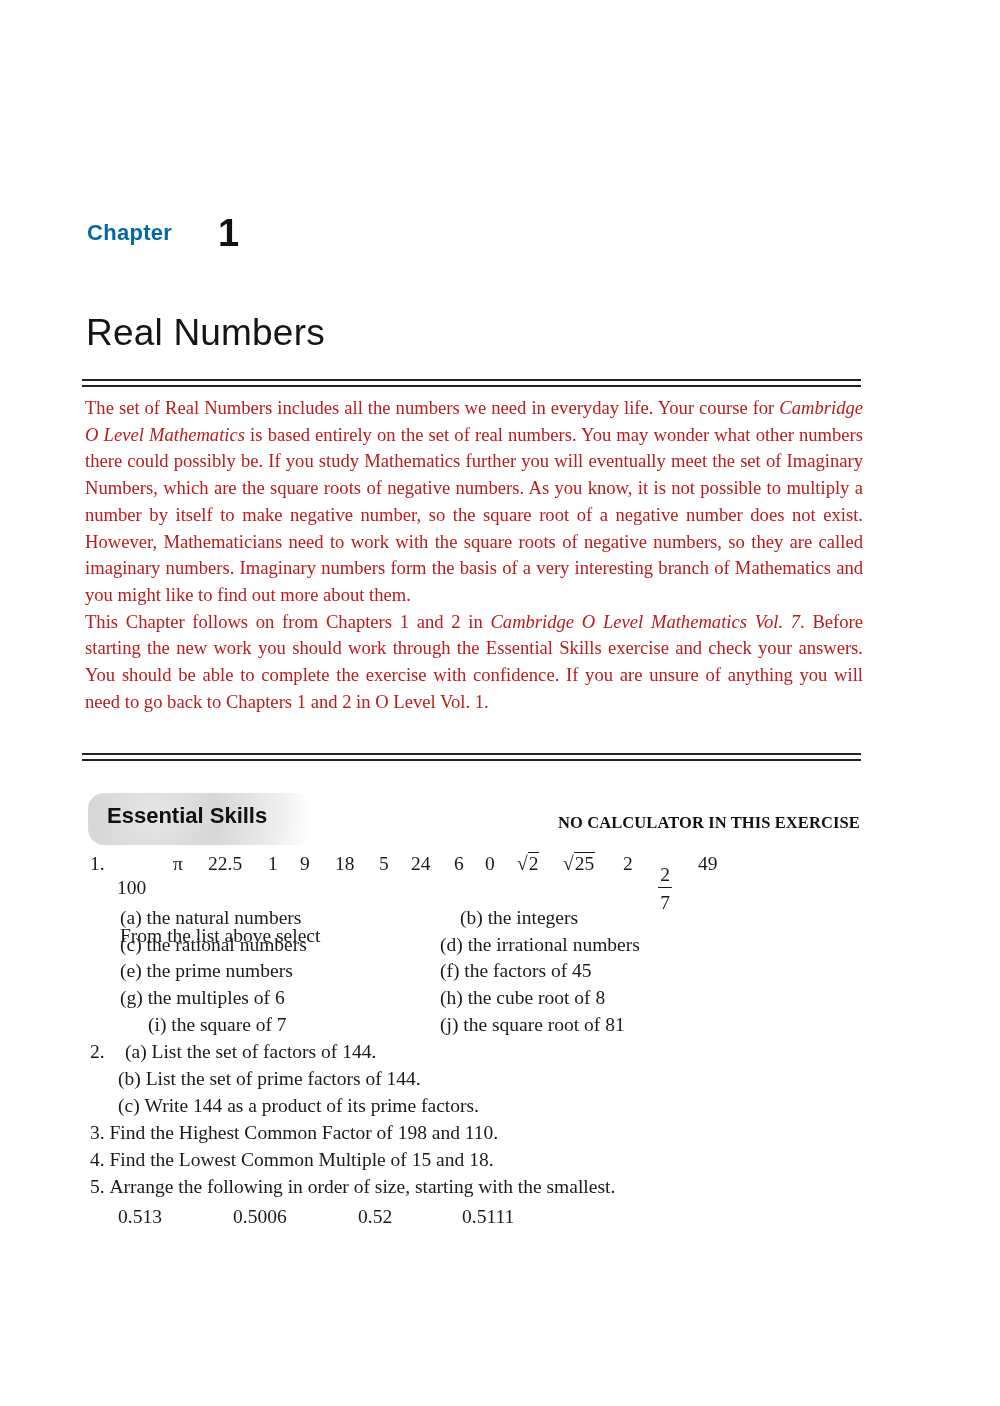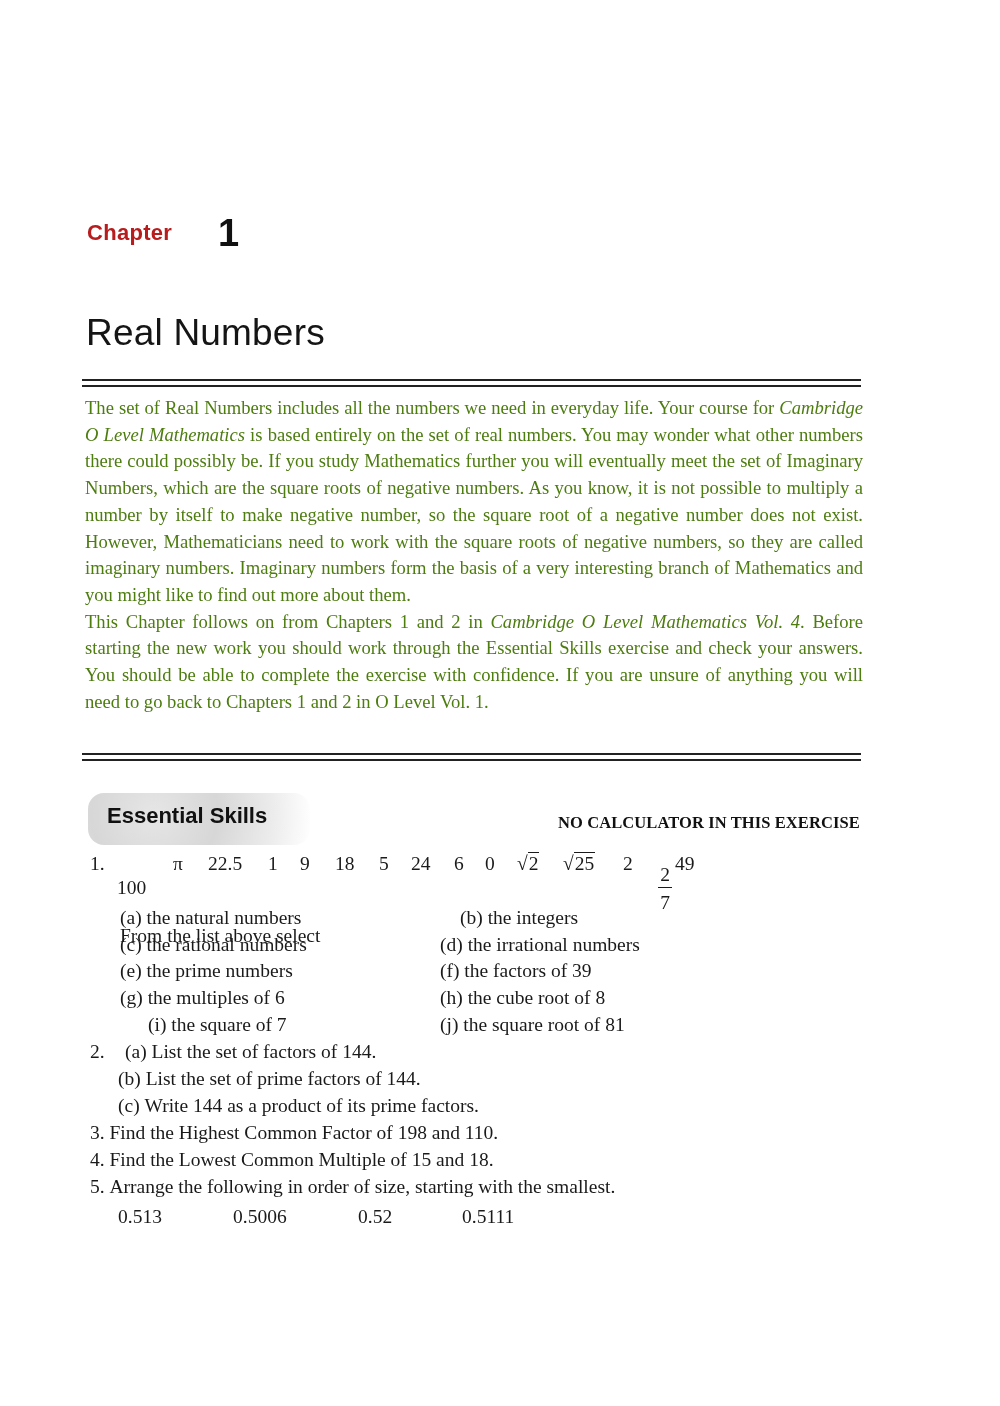--- a/index.html
+++ b/index.html
@@ -1,27 +1,27 @@
 <!DOCTYPE html>
 <html><head>
 <meta charset="utf-8">
 <style>
   html, body { margin:0; padding:0; background:#ffffff; }
   body { width:1000px; height:1406px; position:relative; overflow:hidden; color:#1a1a1a; }
   .abs { position:absolute; }
   .sans { font-family:"Liberation Sans", "DejaVu Sans", sans-serif; }
   .serif { font-family:"Liberation Serif", "DejaVu Serif", serif; }
 
-  #chapter-label { left:87px; top:220px; font-size:22px; font-weight:bold; color:#b91c1c; letter-spacing:0.3px; }
+  #chapter-label { left:87px; top:220px; font-size:22px; font-weight:bold; color:#0369a1; letter-spacing:0.3px; }
   #chapter-number { left:218px; top:212px; font-size:38px; font-weight:bold; color:#111; }
   #chapter-title { left:86px; top:312px; font-size:37px; font-weight:normal; color:#151515; letter-spacing:0.2px; }
 
   .rule { left:82px; width:779px; height:2px; background:#222; }
 
-  #intro { left:85px; top:395px; width:778px; font-size:18.6px; line-height:26.7px; color:#4d7c0f; text-align:justify; }
+  #intro { left:85px; top:395px; width:778px; font-size:18.6px; line-height:26.7px; color:#b91c1c; text-align:justify; }
   #intro p { margin:0; }
   #intro i { font-style:italic; }
 
   #skills-badge { left:88px; top:793px; width:222px; height:52px; border-radius:16px;
     background: radial-gradient(circle at 30% 40%, #e6e6e6 0%, #d7d7d7 40%, #ececec 75%, rgba(255,255,255,0) 100%); }
   #skills-title { left:107px; top:803px; font-size:22px; font-weight:bold; color:#111; }
   #no-calc { left:558px; top:813px; font-size:16.5px; font-weight:bold; color:#111; letter-spacing:0.1px;text-align:right; }
 
   .q { font-size:19.5px; color:#1a1a1a; line-height:26.7px; }
   .sqrt { display:inline-block; }
@@ -36,21 +36,21 @@
 
 <div id="chapter-label" class="abs sans">Chapter</div>
 <div id="chapter-number" class="abs sans">1</div>
 <div id="chapter-title" class="abs sans">Real Numbers</div>
 
 <div class="abs rule" style="top:379px;"></div>
 <div class="abs rule" style="top:385px;"></div>
 
 <div id="intro" class="abs serif">
   <p><span>The set of Real Numbers includes all the numbers we need in everyday life. Your course for </span><i>Cambridge O Level Mathematics</i><span> is based entirely on the set of real numbers. You may wonder what other numbers there could possibly be. If you study Mathematics further you will eventually meet the set of Imaginary Numbers, which are the square roots of negative numbers. As you know, it is not possible to multiply a number by itself to make negative number, so the square root of a negative number does not exist. However, Mathematicians need to work with the square roots of negative numbers, so they are called imaginary numbers. Imaginary numbers form the basis of a very interesting branch of Mathematics and you might like to find out more about them.</span></p>
-  <p><span>This Chapter follows on from Chapters 1 and 2 in </span><i>Cambridge O Level Mathematics Vol. 4</i><span>. Before starting the new work you should work through the Essential Skills exercise and check your answers. You should be able to complete the exercise with confidence. If you are unsure of anything you will need to go back to Chapters 1 and 2 in O Level Vol. 1.</span></p>
+  <p><span>This Chapter follows on from Chapters 1 and 2 in </span><i>Cambridge O Level Mathematics Vol. 7</i><span>. Before starting the new work you should work through the Essential Skills exercise and check your answers. You should be able to complete the exercise with confidence. If you are unsure of anything you will need to go back to Chapters 1 and 2 in O Level Vol. 1.</span></p>
 </div>
 
 <div class="abs rule" style="top:753px;"></div>
 <div class="abs rule" style="top:759px;"></div>
 
 <div id="skills-badge" class="abs"></div>
 <div id="skills-title" class="abs sans">Essential Skills</div>
 <div id="no-calc" class="abs serif">NO CALCULATOR IN THIS EXERCISE</div>
 
 <div class="abs serif q" style="left:90px; top:851px;">1.</div>
@@ -66,30 +66,30 @@
   <span class="abs" style="left:337px;">6</span>
   <span class="abs" style="left:368px;">0</span>
   <span class="abs sqrt" style="left:400px;"><span>√</span><span class="rad">2</span></span>
   <span class="abs sqrt" style="left:446px;"><span>√</span><span class="rad">25</span></span>
   <span class="abs" style="left:506px;">2</span>
   <span class="abs frac" style="left:541px;">
     <span class="n">2</span>
     <span class="bar"></span>
     <span class="d">7</span>
   </span>
-  <span class="abs" style="left:558px;text-align:center;">49</span>
+  <span class="abs" style="left:581px;text-align:center;">49</span>
 </div>
 <div class="abs serif q" style="left:120px; top:923px;">From the list above select</div>
 
 <div class="abs serif q" style="left:120px; top:905px;"><span>(a)</span>&nbsp;<span>the natural numbers</span></div>
 <div class="abs serif q" style="left:460px; top:905px;"><span>(b)</span>&nbsp;<span>the integers</span></div>
 <div class="abs serif q" style="left:120px; top:932px;"><span>(c)</span>&nbsp;<span>the rational numbers</span></div>
 <div class="abs serif q" style="left:440px; top:932px;"><span>(d)</span>&nbsp;<span>the irrational numbers</span></div>
 <div class="abs serif q" style="left:120px; top:958px;"><span>(e)</span>&nbsp;<span>the prime numbers</span></div>
-<div class="abs serif q" style="left:440px; top:958px;"><span>(f)</span>&nbsp;<span>the factors of 39</span></div>
+<div class="abs serif q" style="left:440px; top:958px;"><span>(f)</span>&nbsp;<span>the factors of 45</span></div>
 <div class="abs serif q" style="left:120px; top:985px;"><span>(g)</span>&nbsp;<span>the multiples of 6</span></div>
 <div class="abs serif q" style="left:440px; top:985px;"><span>(h)</span>&nbsp;<span>the cube root of 8</span></div>
 <div class="abs serif q" style="left:120px; top:1012px;margin-left:28px;"><span>(i)</span>&nbsp;<span>the square of 7</span></div>
 <div class="abs serif q" style="left:440px; top:1012px;"><span>(j)</span>&nbsp;<span>the square root of 81</span></div>
 
 <div class="abs serif q" style="left:90px; top:1039px;">2.</div>
 <div class="abs serif q" style="left:118px; top:1039px;margin-left:7px;"><span>(a)</span>&nbsp;<span>List the set of factors of 144.</span></div>
 <div class="abs serif q" style="left:118px; top:1066px;"><span>(b)</span>&nbsp;<span>List the set of prime factors of 144.</span></div>
 <div class="abs serif q" style="left:118px; top:1093px;"><span>(c)</span>&nbsp;<span>Write 144 as a product of its prime factors.</span></div>
 

